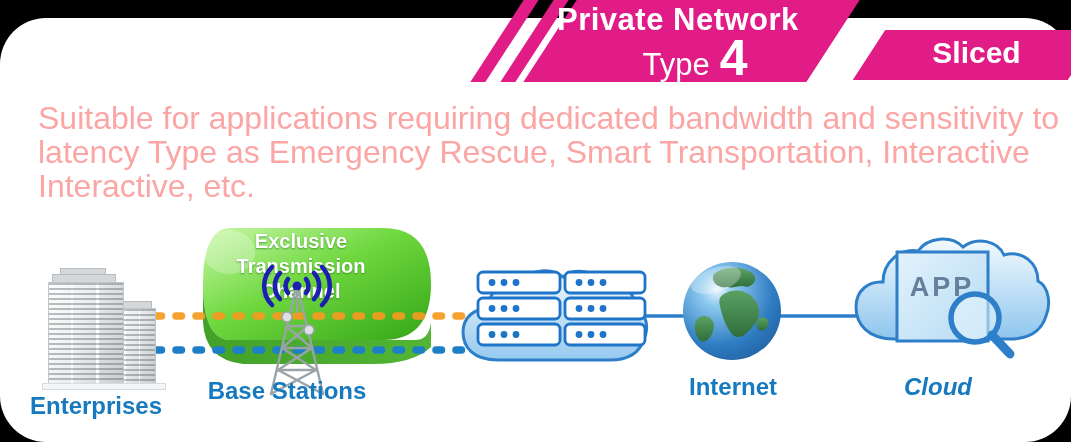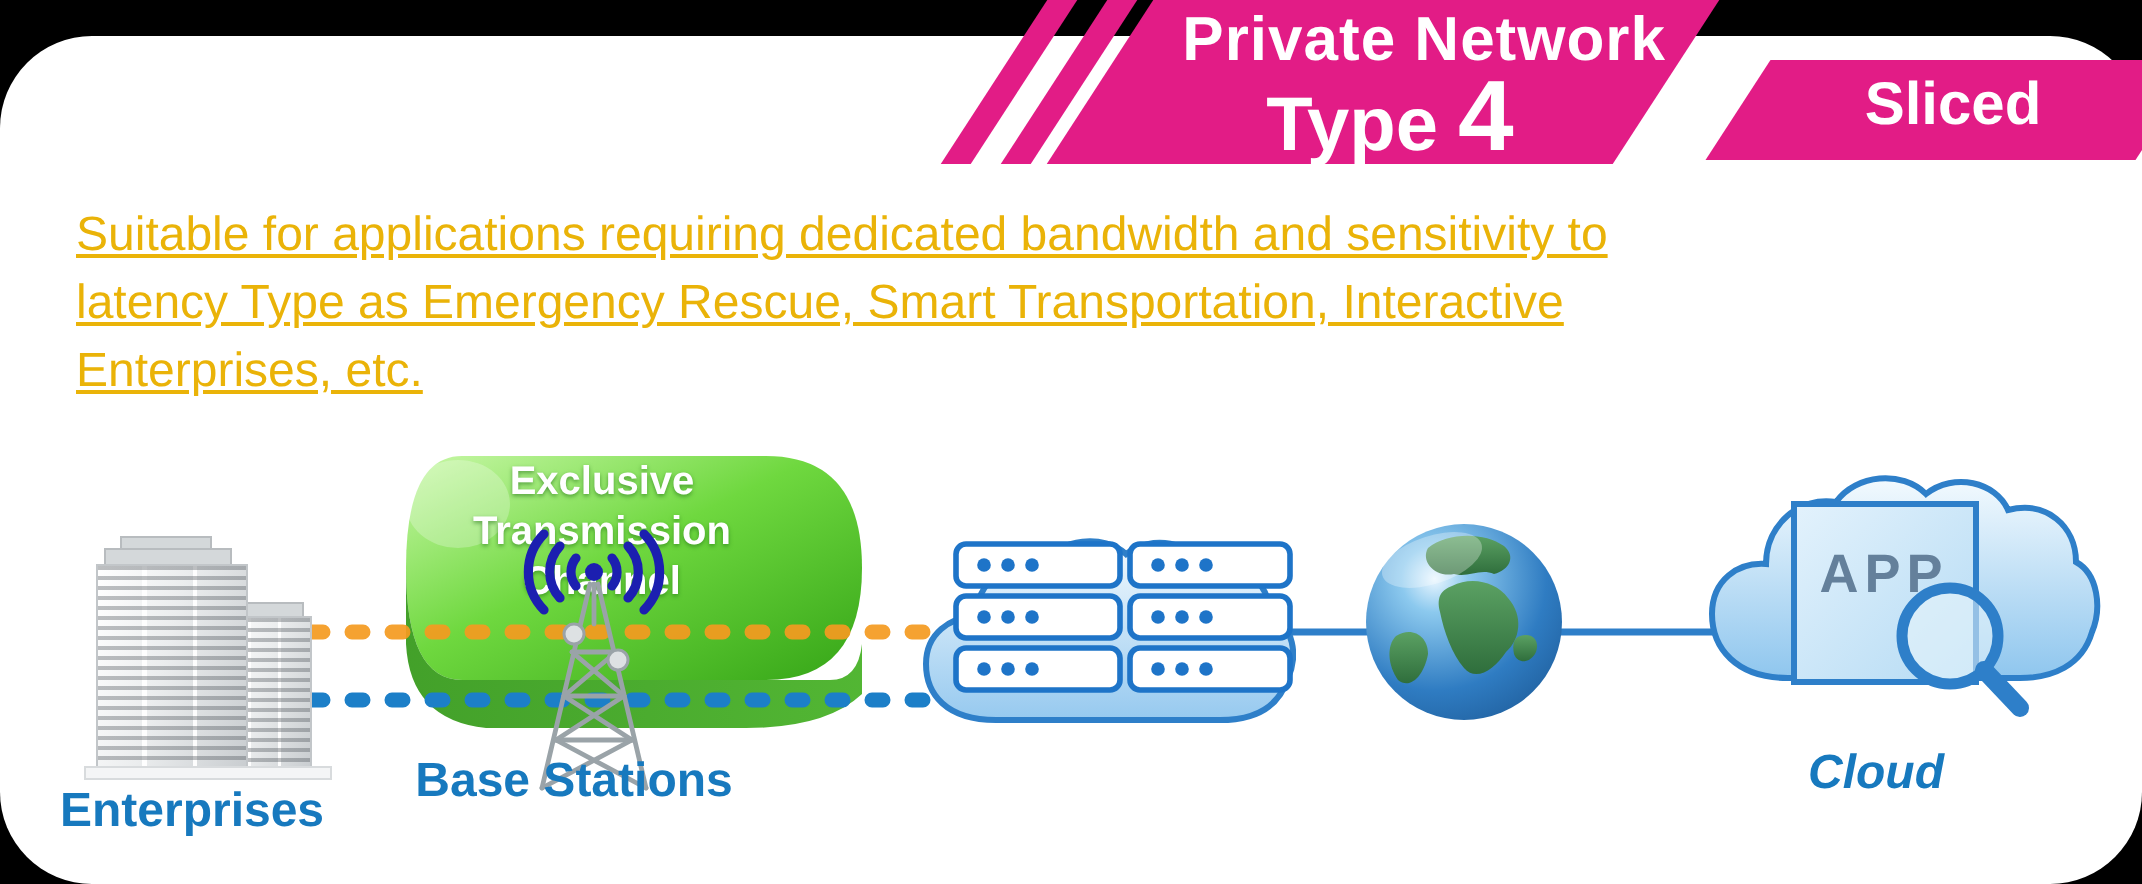--- a/index.html
+++ b/index.html
@@ -6,31 +6,31 @@
   .canvas{position:relative;width:1071px;height:442px;overflow:hidden;background:#000;
           font-family:"Liberation Sans", sans-serif;}
   .card{position:absolute;left:0;top:18px;right:0;bottom:0;background:#ffffff;border-radius:46px;z-index:0;}
 
   
   .banner-shape{position:absolute;background:#E21C86;transform:skewX(-33deg);z-index:5;}
   .bn-stripe1{left:497px;top:0;width:15px;height:82px;}
   .bn-stripe2{left:527px;top:0;width:15px;height:82px;}
   .bn-main  {left:550px;top:0;width:283px;height:82px;}
   .bn-tag   {left:869px;top:30px;width:215px;height:50px;}
-  .banner-text{position:absolute;left:557px;top:3px;width:276px;z-index:6;color:#fff;text-align:right;}
+  .banner-text{position:absolute;left:557px;top:3px;width:276px;z-index:6;color:#fff;text-align:left;}
   .bn-line1{font-size:31px;font-weight:bold;line-height:34px;letter-spacing:.5px;}
   .bn-line2{display:flex;justify-content:center;align-items:baseline;height:46px;margin-top:-2px;}
-  .bn-type{font-size:38px;font-weight:bold;}
+  .bn-type{font-size:31px;font-weight:normal;}
   .bn-num{font-size:50px;font-weight:bold;margin-left:10px;line-height:46px;}
   .tag-text{position:absolute;left:880px;top:36px;width:193px;z-index:6;color:#fff;
             font-size:30px;font-weight:bold;text-align:center;}
 
   
-  .desc{position:absolute;left:38px;top:101px;width:1015px;z-index:1;color:#eab308;
-        font-size:24px;line-height:34px;white-space:nowrap;text-decoration:underline;}
+  .desc{position:absolute;left:38px;top:101px;width:1015px;z-index:1;color:#fca5a5;
+        font-size:32px;line-height:34px;white-space:nowrap;}
 
   
   .lbl{position:absolute;color:#1779BE;font-weight:bold;font-size:24px;z-index:4;
        transform:translateX(-50%);white-space:nowrap;}
   svg{position:absolute;}
   .z2{z-index:2;} .z3{z-index:3;} .z4{z-index:4;}
 
   
   .ent{position:absolute;left:38px;top:262px;width:135px;height:128px;z-index:4;}
   .twr{position:absolute;
@@ -68,21 +68,21 @@
     <div class="bn-line2">
       <span class="bn-type">Type</span>
       <span class="bn-num">4</span>
     </div>
   </div>
   <div class="tag-text">Sliced</div>
 
   <div class="desc">
     <div>Suitable for applications requiring dedicated bandwidth and sensitivity to</div>
     <div>latency Type as Emergency Rescue, Smart Transportation, Interactive</div>
-    <div>Enterprises, etc.</div>
+    <div>Interactive, etc.</div>
   </div>
 
   <svg class="z2" style="left:183px;top:222px;" width="255" height="150" viewBox="0 0 255 150">
     <defs>
       <linearGradient id="gTun" x1="0" y1="0" x2="1" y2="1">
         <stop offset="0" stop-color="#c9f8a8"></stop>
         <stop offset="0.45" stop-color="#6fd83f"></stop>
         <stop offset="1" stop-color="#35a517"></stop>
       </linearGradient>
       <linearGradient id="gTunDark" x1="0" y1="0" x2="1" y2="0">
@@ -226,14 +226,15 @@
     <rect x="45" y="18" width="91" height="89" fill="url(#gDoc)" stroke="#2E7FC9" stroke-width="3"></rect>
     <text x="90" y="62" text-anchor="middle" font-family="Liberation Sans, sans-serif" font-size="27" letter-spacing="3" fill="#64809b" font-weight="bold">APP</text>
     <g>
       <circle cx="123" cy="84" r="24" fill="#eaf5fc" fill-opacity="0.55" stroke="#2E7FC9" stroke-width="5.5"></circle>
       <line x1="140" y1="101" x2="158" y2="120" stroke="#2E7FC9" stroke-width="9" stroke-linecap="round"></line>
     </g>
   </svg>
 
   <div class="lbl" style="left:96px;top:392px;">Enterprises</div>
   <div class="lbl" style="left:287px;top:377px;">Base Stations</div>
+  <div class="lbl" style="left:733px;top:373px;">Internet</div>
   <div class="lbl" style="left:938px;top:373px;font-style:italic;">Cloud</div>
 </div>
 
 </body></html>

